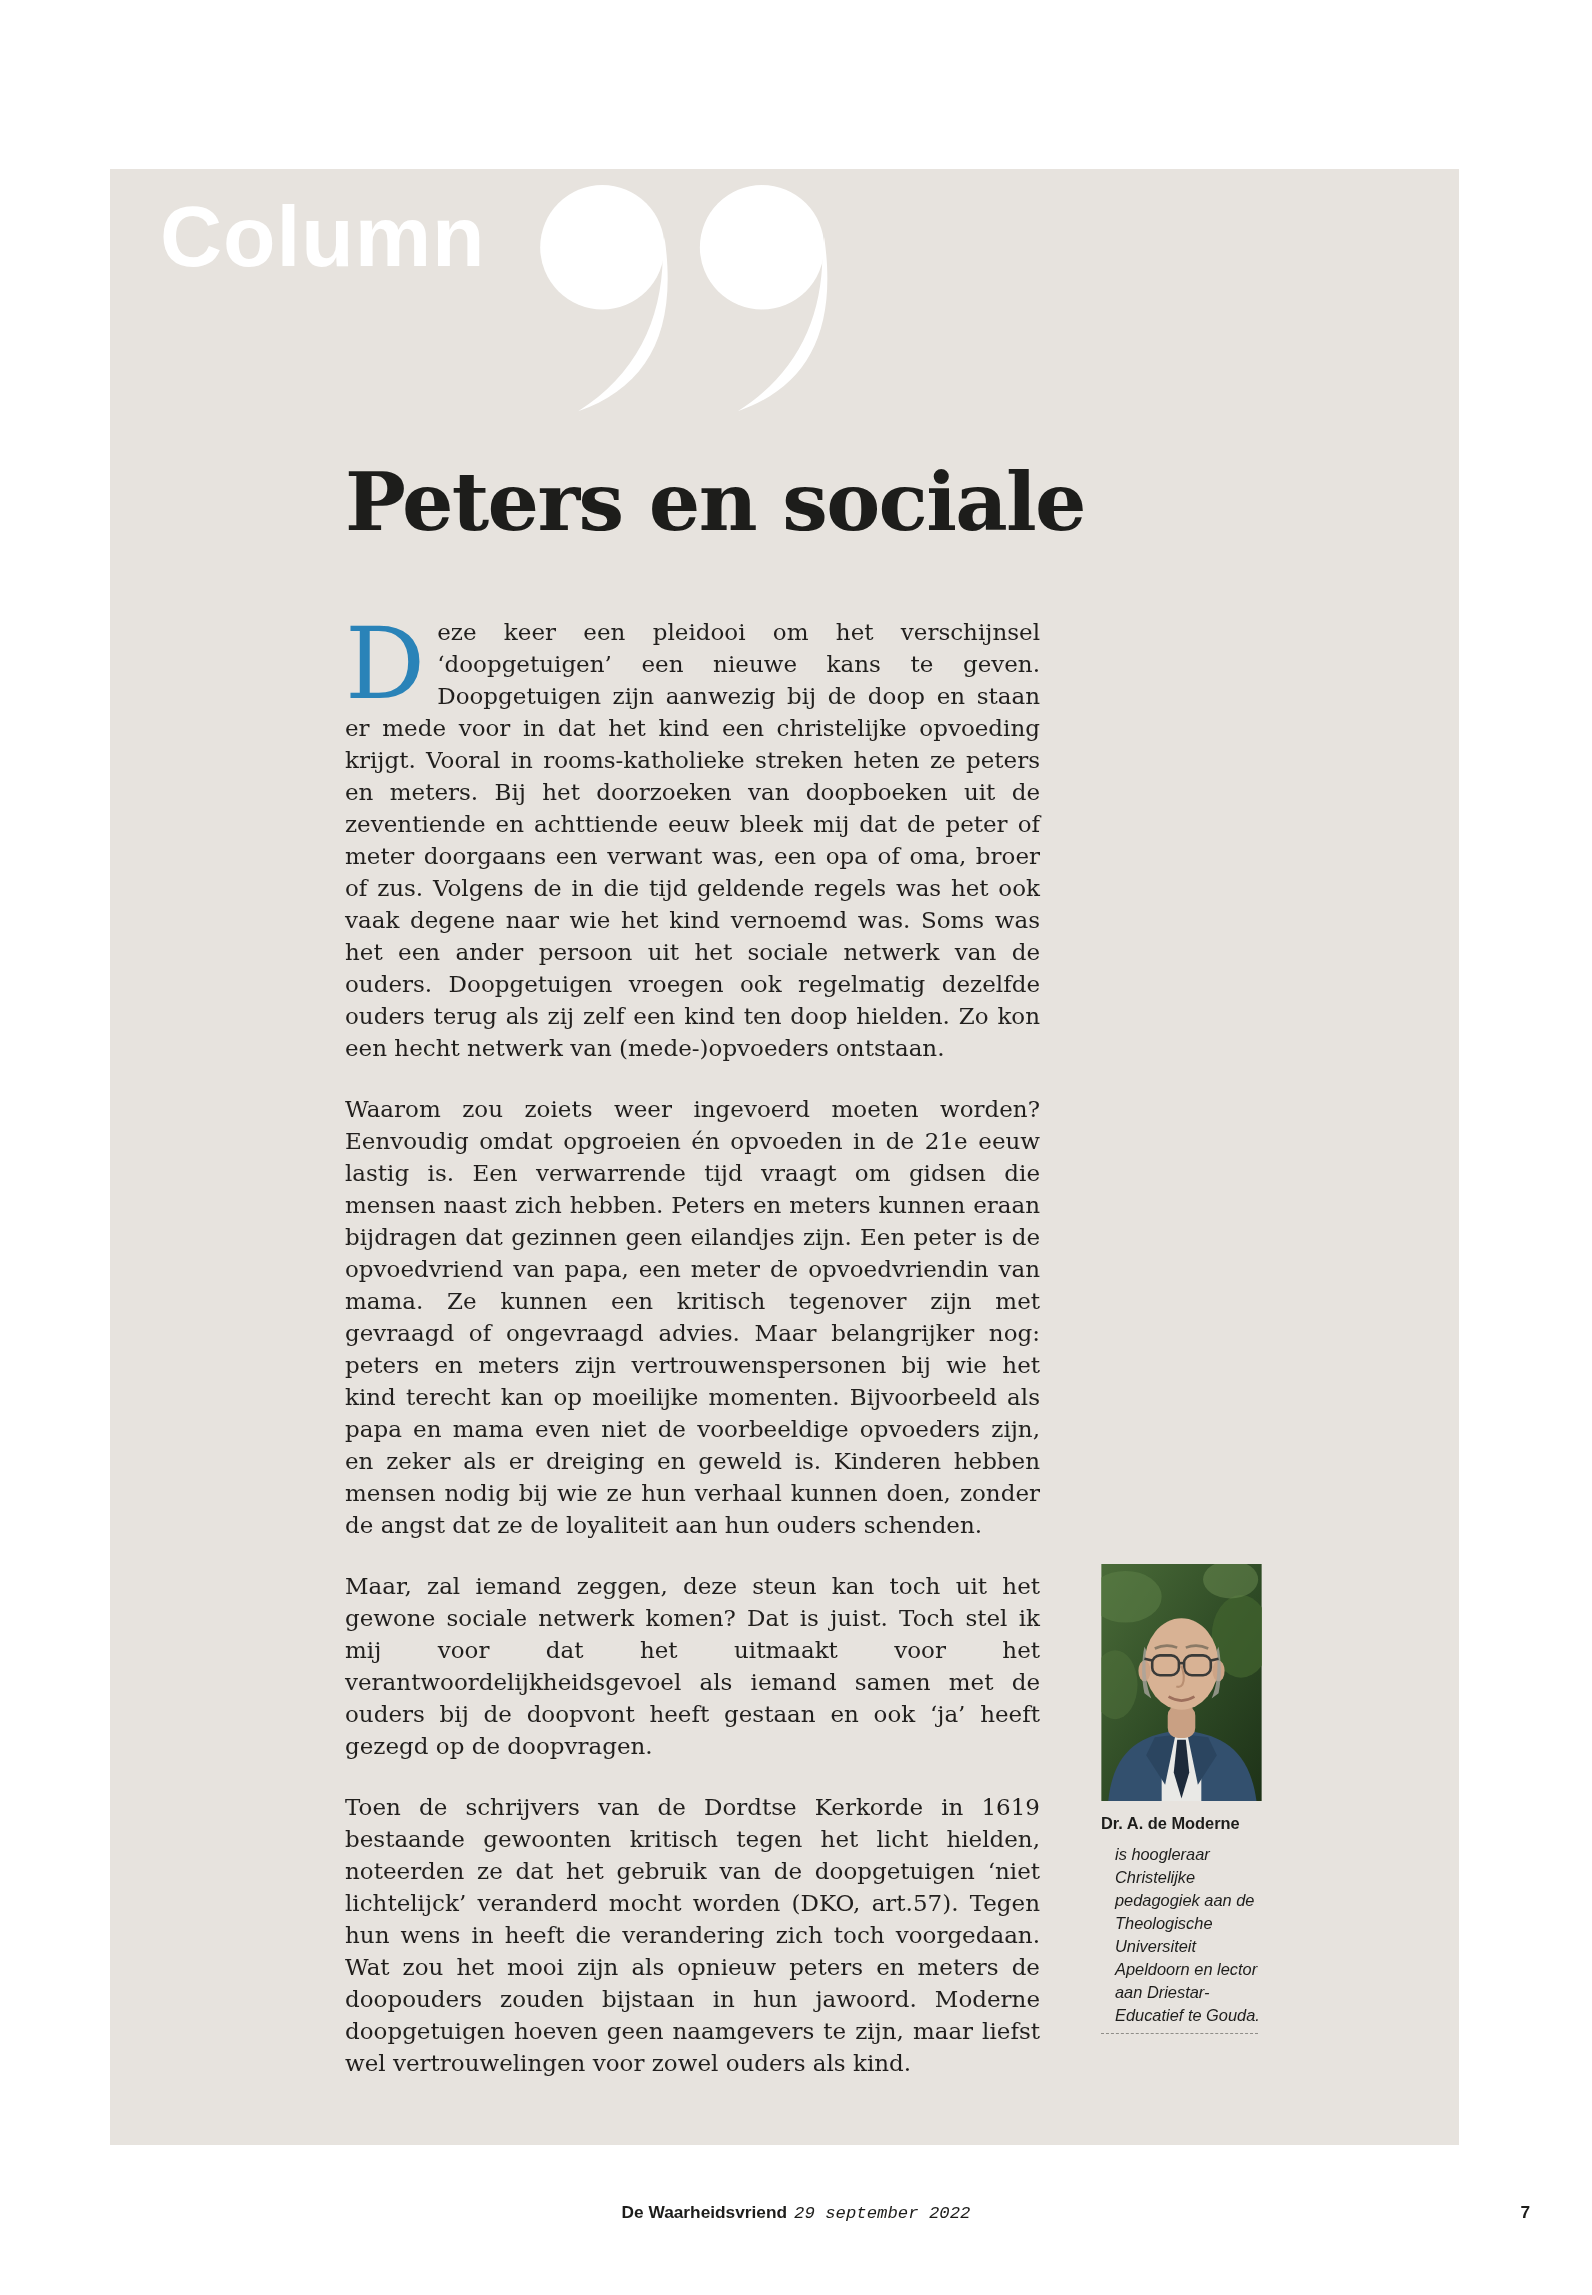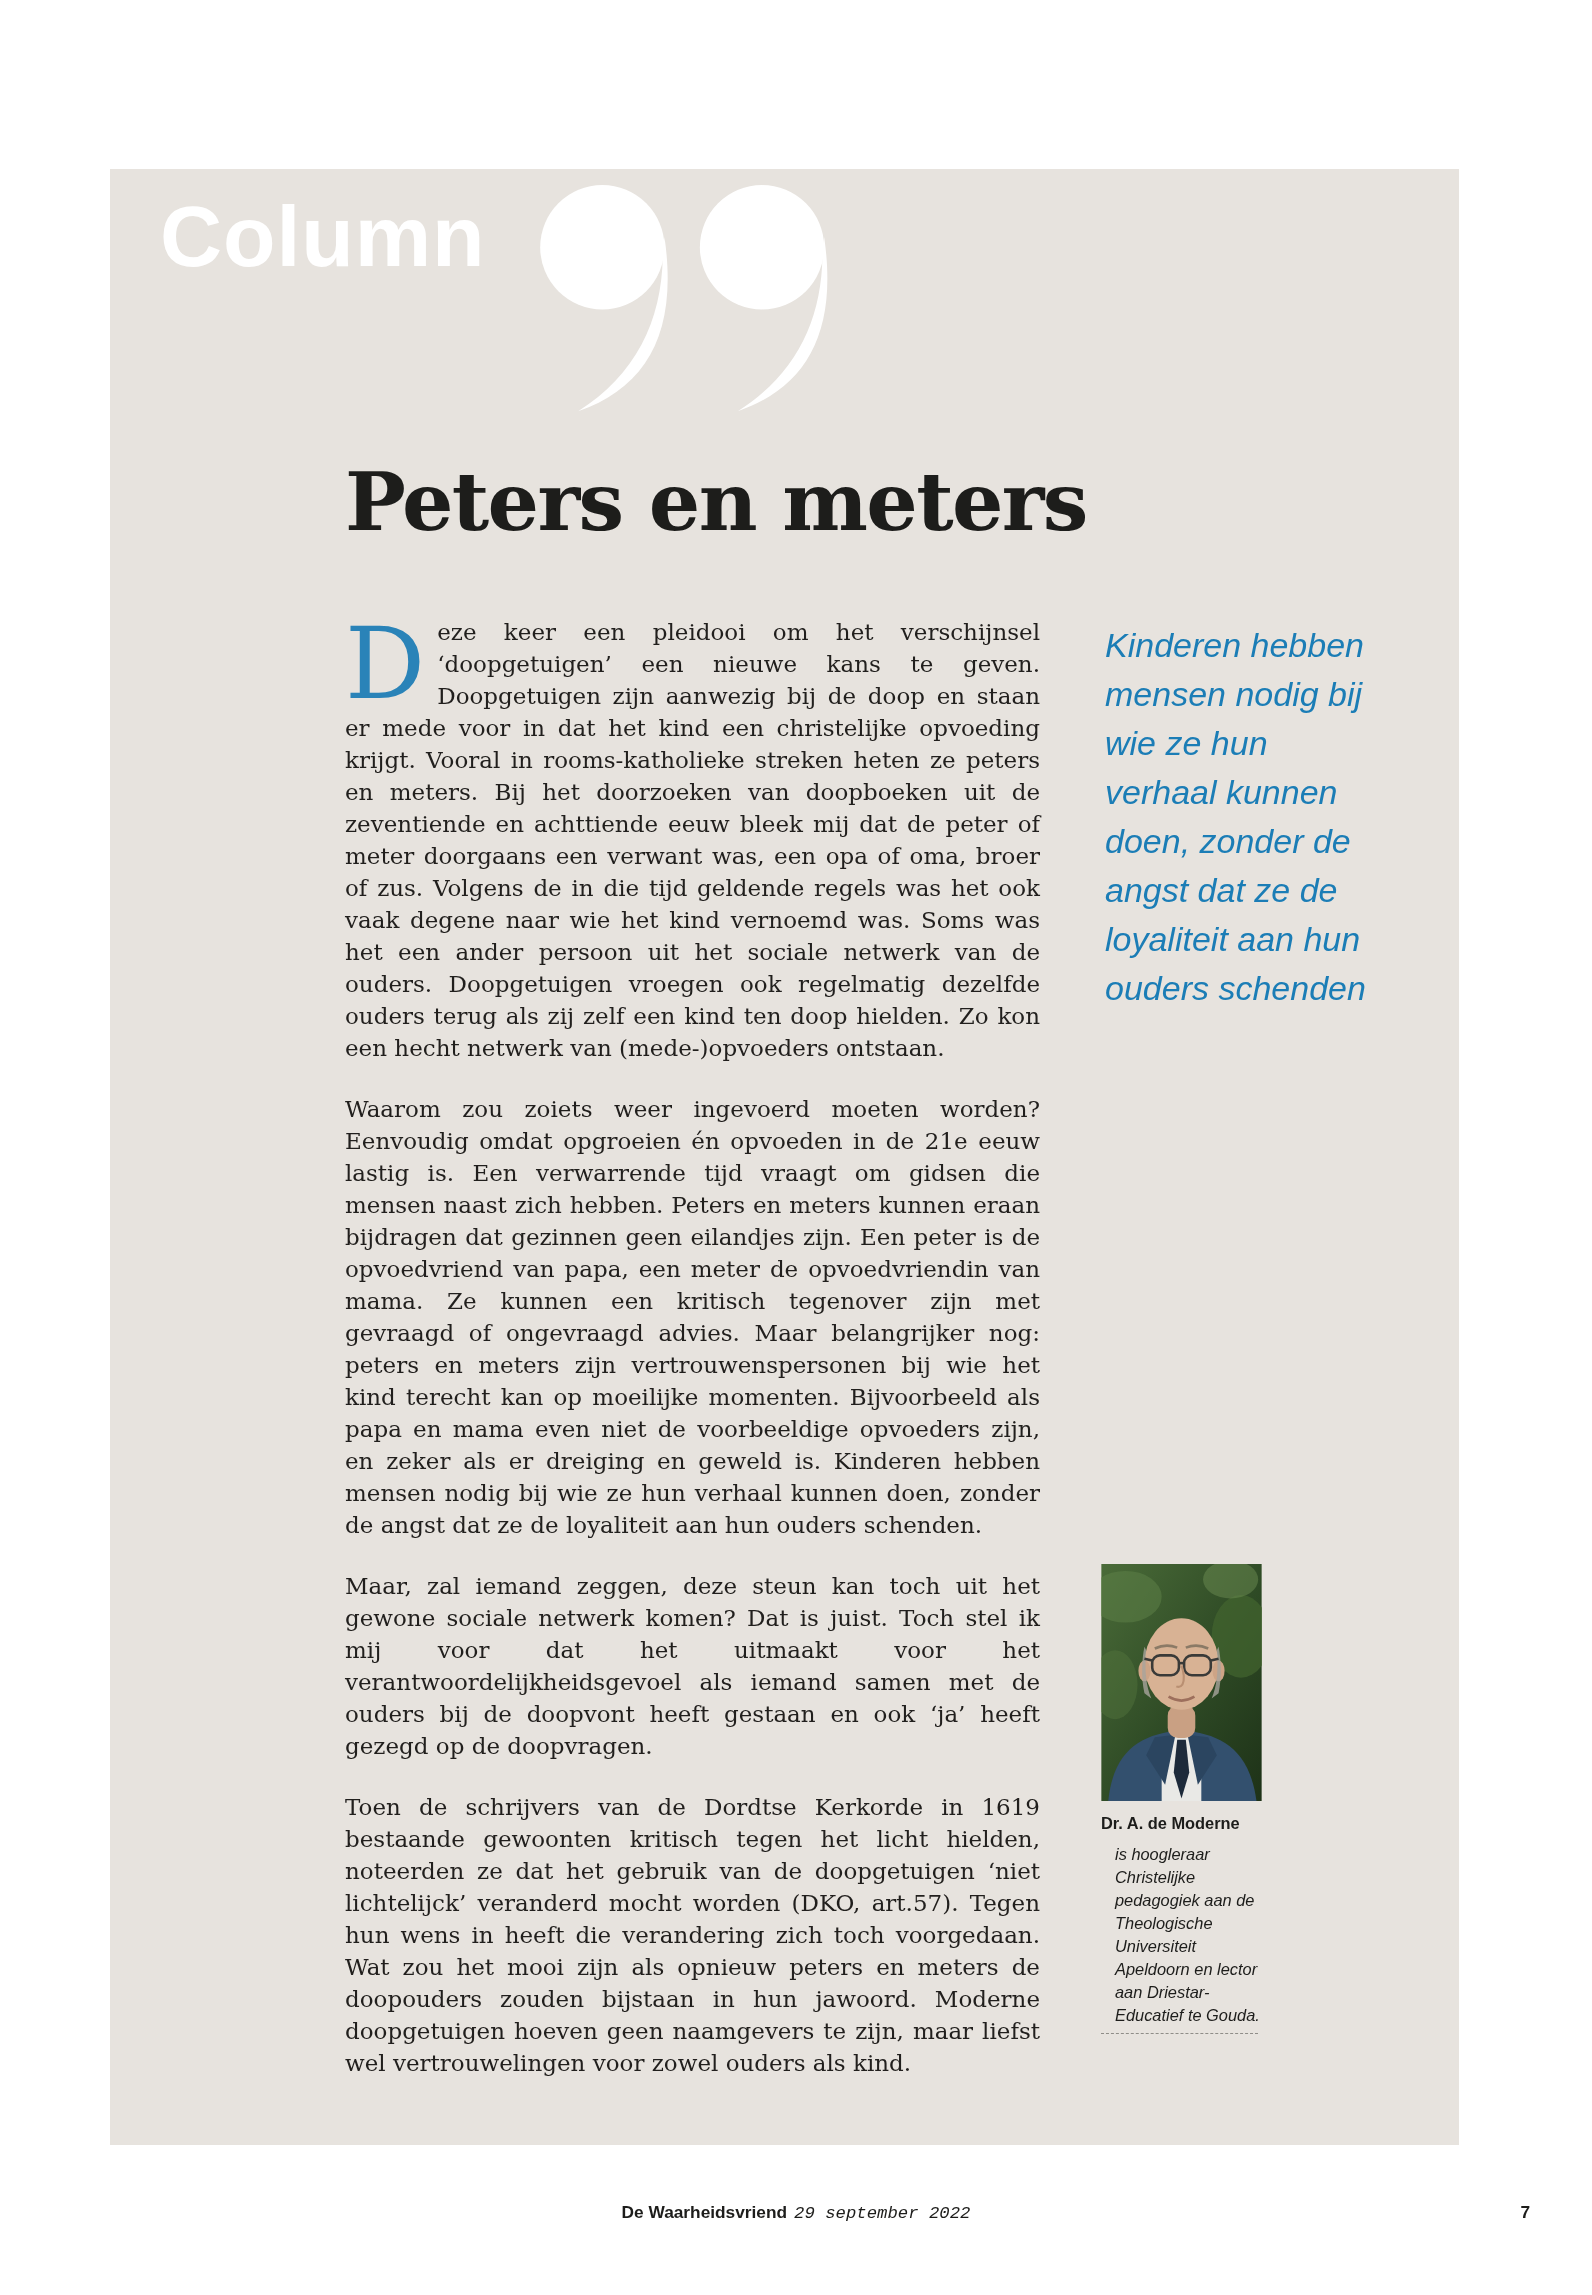--- a/index.html
+++ b/index.html
@@ -170,30 +170,29 @@
           <circle cx="78" cy="86" r="72"></circle>
           <path d="M148 96 C 147 172 116 234 50 276 C 130 248 166 184 150 74 Z"></path>
         </g>
         <g fill="#ffffff" transform="translate(185,0)">
           <circle cx="78" cy="86" r="72"></circle>
           <path d="M148 96 C 147 172 116 234 50 276 C 130 248 166 184 150 74 Z"></path>
         </g>
       </svg>
     </div>
 
-    <h1 class="article-title">Peters en meters</h1>
+    <h1 class="article-title">Peters en sociale</h1>
 
     <div class="article-body">
       <p class="para"><span class="dropcap">D</span><span>eze keer een pleidooi om het verschijnsel ‘doopgetuigen’ een nieuwe kans te geven. Doopgetuigen zijn aanwezig bij de doop en staan er mede voor in dat het kind een christelijke opvoeding krijgt. Vooral in rooms-katholieke streken heten ze peters en meters. Bij het doorzoeken van doopboeken uit de zeventiende en achttiende eeuw bleek mij dat de peter of meter doorgaans een verwant was, een opa of oma, broer of zus. Volgens de in die tijd geldende regels was het ook vaak degene naar wie het kind vernoemd was. Soms was het een ander persoon uit het sociale netwerk van de ouders. Doopgetuigen vroegen ook regelmatig dezelfde ouders terug als zij zelf een kind ten doop hielden. Zo kon een hecht netwerk van (mede-)opvoeders ontstaan.</span></p>
       <p class="para">Waarom zou zoiets weer ingevoerd moeten worden? Eenvoudig omdat opgroeien én opvoeden in de 21e eeuw lastig is. Een verwarrende tijd vraagt om gidsen die mensen naast zich hebben. Peters en meters kunnen eraan bijdragen dat gezinnen geen eilandjes zijn. Een peter is de opvoedvriend van papa, een meter de opvoedvriendin van mama. Ze kunnen een kritisch tegenover zijn met gevraagd of ongevraagd advies. Maar belangrijker nog: peters en meters zijn vertrouwenspersonen bij wie het kind terecht kan op moeilijke momenten. Bijvoorbeeld als papa en mama even niet de voorbeeldige opvoeders zijn, en zeker als er dreiging en geweld is. Kinderen hebben mensen nodig bij wie ze hun verhaal kunnen doen, zonder de angst dat ze de loyaliteit aan hun ouders schenden.</p>
       <p class="para">Maar, zal iemand zeggen, deze steun kan toch uit het gewone sociale netwerk komen? Dat is juist. Toch stel ik mij voor dat het uitmaakt voor het verantwoordelijkheidsgevoel als iemand samen met de ouders bij de doopvont heeft gestaan en ook ‘ja’ heeft gezegd op de doopvragen.</p>
       <p class="para">Toen de schrijvers van de Dordtse Kerkorde in 1619 bestaande gewoonten kritisch tegen het licht hielden, noteerden ze dat het gebruik van de doopgetuigen ‘niet lichtelijck’ veranderd mocht worden (DKO, art.57). Tegen hun wens in heeft die verandering zich toch voorgedaan. Wat zou het mooi zijn als opnieuw peters en meters de doopouders zouden bijstaan in hun jawoord. Moderne doopgetuigen hoeven geen naamgevers te zijn, maar liefst wel vertrouwelingen voor zowel ouders als kind.</p>
     </div>
 
-    <div class="pullquote">Kinderen hebben mensen nodig bij wie ze hun verhaal kunnen doen, zonder de angst dat ze de loyaliteit aan hun ouders schenden</div>
 
     <div class="author-photo">
       <svg width="161" height="237" viewBox="0 0 186 275" aria-hidden="true">
         <defs>
           <linearGradient id="foliage" x1="0" y1="0" x2="1" y2="1">
             <stop offset="0" stop-color="#4a6b38"></stop>
             <stop offset="0.55" stop-color="#2e4a25"></stop>
             <stop offset="1" stop-color="#1e3218"></stop>
           </linearGradient>
         </defs>

